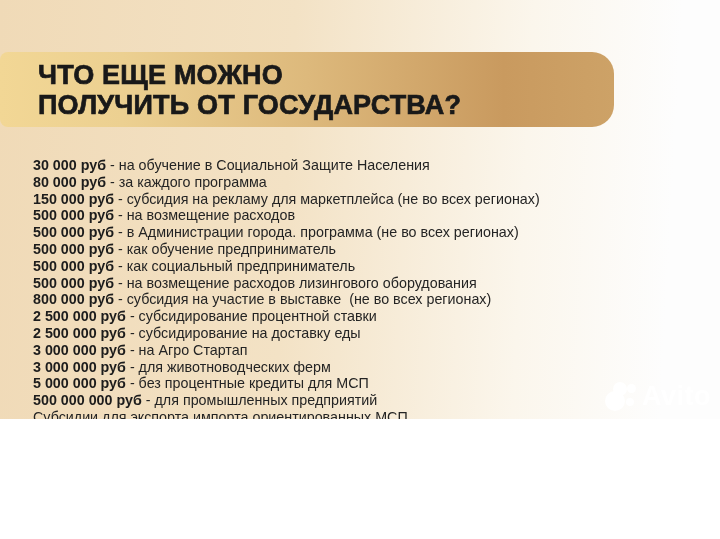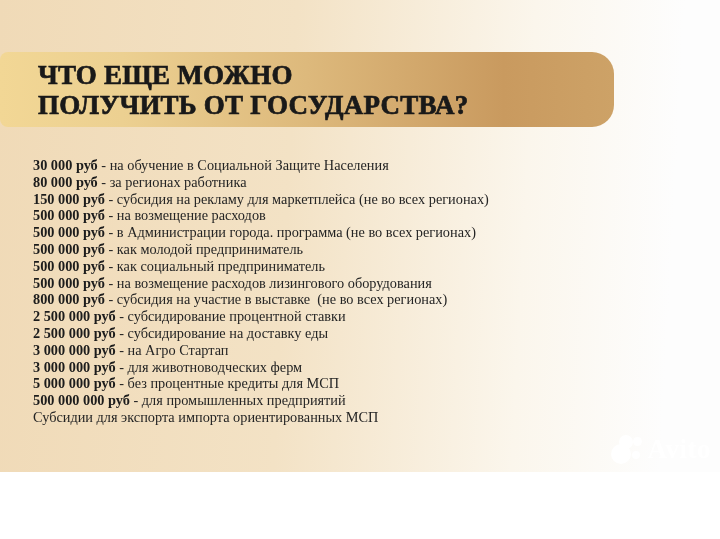--- a/index.html
+++ b/index.html
@@ -1,21 +1,21 @@
 <!DOCTYPE html>
 <html><head>
 <meta charset="utf-8">
 <style>
   html,body{margin:0;padding:0;}
   .canvas{
     position:relative;
-    width:720px;height:472px;
+    width:720px;height:419px;
     overflow:hidden;
     background:linear-gradient(93deg,#f0dab7 0%,#f3e2c5 40%,#fbf6ec 72%,#fdfdfd 92%);
-    font-family:Liberation Serif, serif;
+    font-family:Liberation Sans, sans-serif;
   }
   .band{
     position:absolute;left:0;top:52px;
     width:614px;height:75px;
     box-sizing:border-box;
     padding-left:38px;
     border-radius:8px 22px 22px 8px;
     background:linear-gradient(90deg,#f2d795 0%,#ecd091 20%,#ddb97c 50%,#c99a5f 82%,#cda267 100%);
     display:flex;flex-direction:column;justify-content:center;
   }
@@ -55,25 +55,25 @@
 
 <div class="canvas">
 
   <div class="band">
     <div class="title-line">ЧТО ЕЩЕ МОЖНО</div>
     <div class="title-line">ПОЛУЧИТЬ ОТ ГОСУДАРСТВА?</div>
   </div>
 
   <div class="list">
     <div class="row"><span class="amt">30 000 руб</span><span class="txt"> - на обучение в Социальной Защите Населения</span></div>
-    <div class="row"><span class="amt">80 000 руб</span><span class="txt"> - за регионах работника</span></div>
+    <div class="row"><span class="amt">80 000 руб</span><span class="txt"> - за каждого программа</span></div>
     <div class="row"><span class="amt">150 000 руб</span><span class="txt"> - субсидия на рекламу для маркетплейса (не во всех регионах)</span></div>
     <div class="row"><span class="amt">500 000 руб</span><span class="txt"> - на возмещение расходов</span></div>
     <div class="row"><span class="amt">500 000 руб</span><span class="txt"> - в Администрации города. программа (не во всех регионах)</span></div>
-    <div class="row"><span class="amt">500 000 руб</span><span class="txt"> - как молодой предприниматель</span></div>
+    <div class="row"><span class="amt">500 000 руб</span><span class="txt"> - как обучение предприниматель</span></div>
     <div class="row"><span class="amt">500 000 руб</span><span class="txt"> - как социальный предприниматель</span></div>
     <div class="row"><span class="amt">500 000 руб</span><span class="txt"> - на возмещение расходов лизингового оборудования</span></div>
     <div class="row"><span class="amt">800 000 руб</span><span class="txt"> - субсидия на участие в выставке  (не во всех регионах)</span></div>
     <div class="row"><span class="amt">2 500 000 руб</span><span class="txt"> - субсидирование процентной ставки</span></div>
     <div class="row"><span class="amt">2 500 000 руб</span><span class="txt"> - субсидирование на доставку еды</span></div>
     <div class="row"><span class="amt">3 000 000 руб</span><span class="txt"> - на Агро Стартап</span></div>
     <div class="row"><span class="amt">3 000 000 руб</span><span class="txt"> - для животноводческих ферм</span></div>
     <div class="row"><span class="amt">5 000 000 руб</span><span class="txt"> - без процентные кредиты для МСП</span></div>
     <div class="row"><span class="amt">500 000 000 руб</span><span class="txt"> - для промышленных предприятий</span></div>
     <div class="row"><span class="amt"></span><span class="txt">Субсидии для экспорта импорта ориентированных МСП</span></div>

